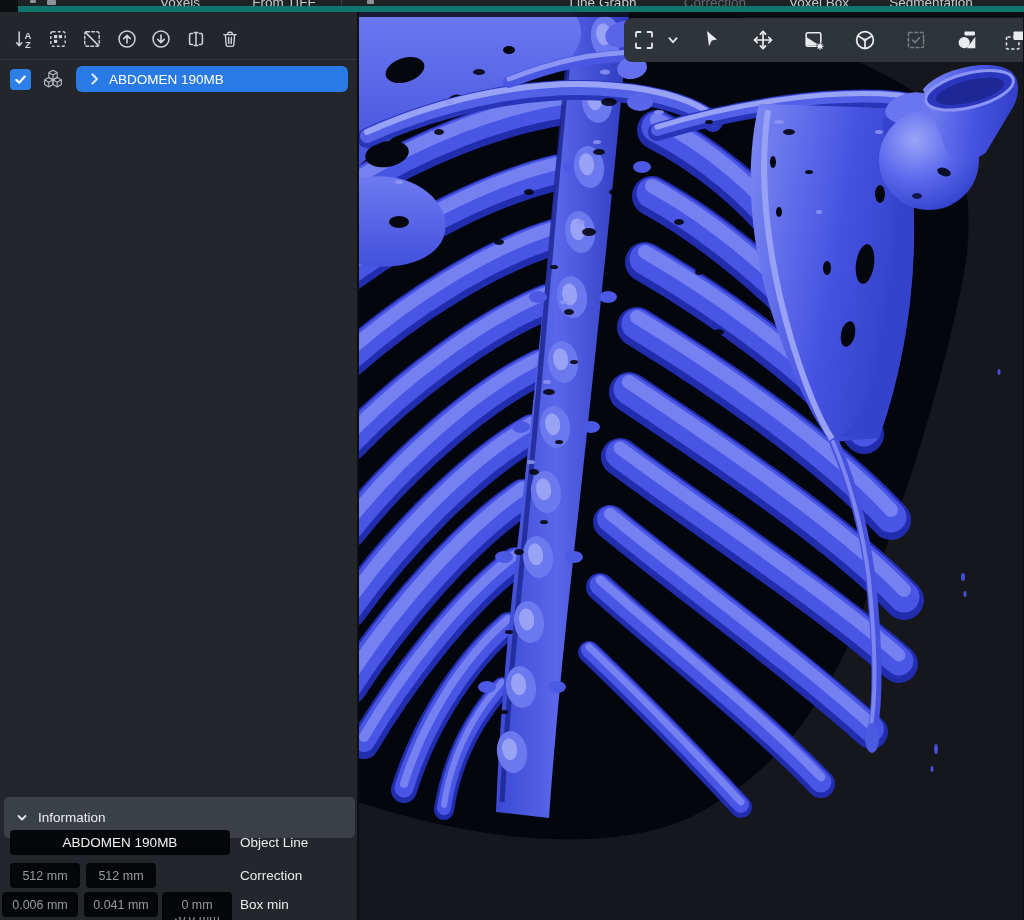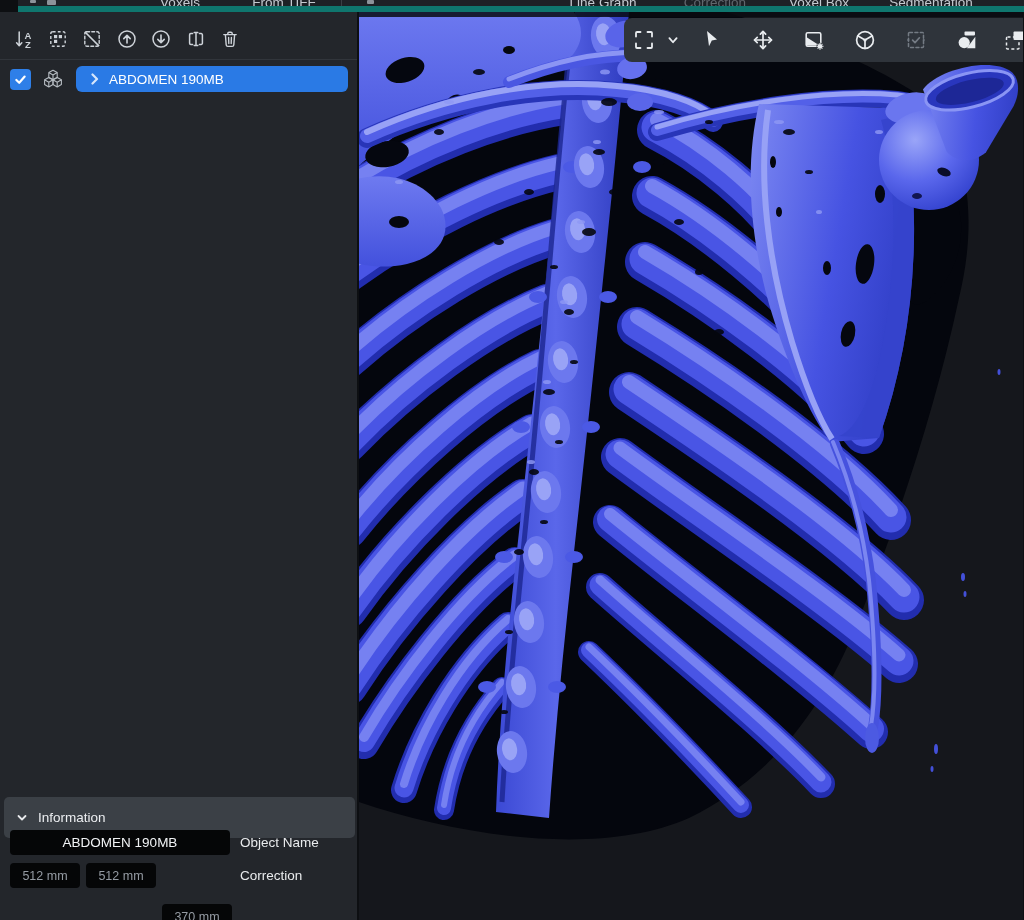--- a/index.html
+++ b/index.html
@@ -150,30 +150,36 @@
 
     <div class="info-head">
       <svg width="12" height="12" viewBox="0 0 12 12" fill="none" stroke="#e8eaec" stroke-width="1.8" stroke-linecap="round" stroke-linejoin="round">
         <path d="M2.5,4 L6,7.5 L9.5,4"></path>
       </svg>
       <span>Information</span>
     </div>
 
     <div class="irow" style="top:818px">
       <div class="fld big" style="left:10px;width:220px;">ABDOMEN 190MB</div>
-      <div class="flabel">Object Name</div>
+      <div class="flabel">Object Line</div>
     </div>
 
     <div class="irow" style="top:851px">
       <div class="fld" style="left:10px;width:70px;">512 mm</div>
       <div class="fld" style="left:86px;width:70px;">512 mm</div>
       <div class="fld" style="left:162px;width:70px;margin-top:41px;">370 mm</div>
       <div class="flabel">Correction</div>
     </div>
 
+    <div class="irow" style="top:880px">
+      <div class="fld" style="left:2px;width:76px;">0.006 mm</div>
+      <div class="fld" style="left:84px;width:74px;">0.041 mm</div>
+      <div class="fld" style="left:162px;width:70px;">0 mm</div>
+      <div class="flabel">Box min</div>
+    </div>
   </div>
 
   <div class="viewport">
 
     <svg width="664" height="908" viewBox="0 0 664 908">
       <defs>
         <radialGradient id="gBall" cx="36%" cy="30%" r="75%">
           <stop offset="0%" stop-color="#9aa5f8"></stop>
             <stop offset="55%" stop-color="#5a67ec"></stop>
             <stop offset="100%" stop-color="#3443cf"></stop>

